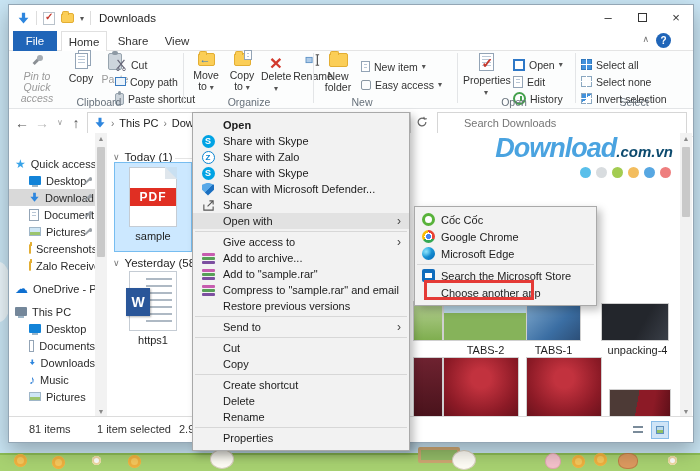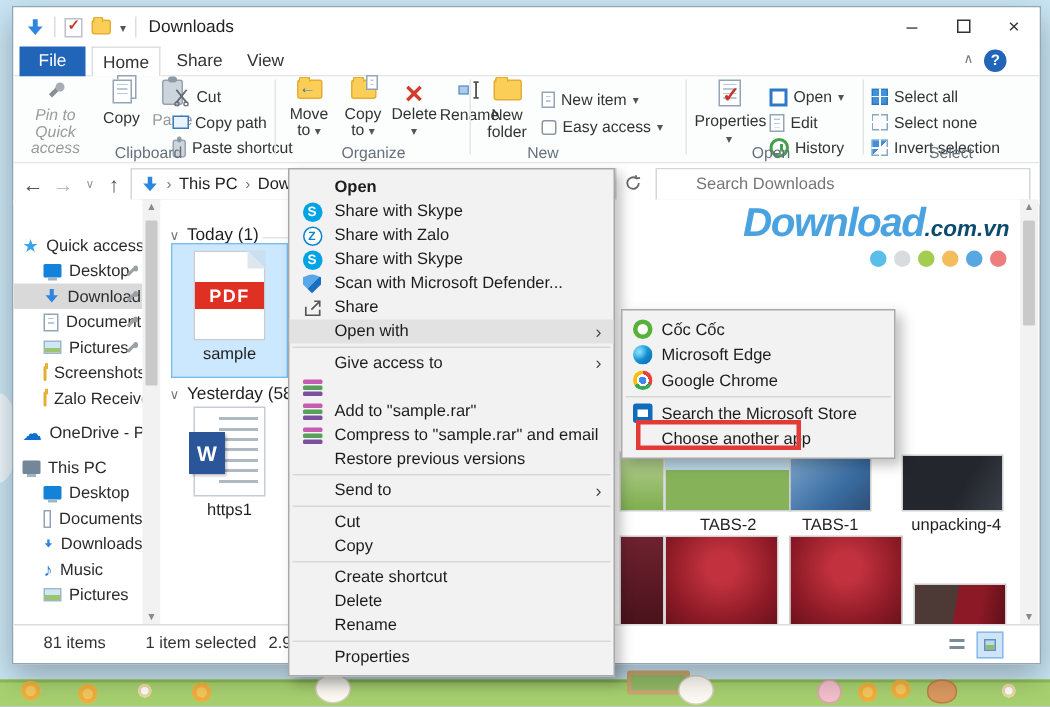--- a/index.html
+++ b/index.html
@@ -553,20 +553,21 @@
         <span class="sub">›</span>
       </div>
     <div class="mi">
         <span class="slot">
           <span class="books">
             <i style="background:#c75db0;"></i>
             <i style="background:#57a057;"></i>
             <i style="background:#7c4fa0;"></i>
           </span>
         </span>
+        <span class="lab">Add to archive...</span>
       </div>
     <div class="mi">
         <span class="slot">
           <span class="books">
             <i style="background:#c75db0;"></i>
             <i style="background:#57a057;"></i>
             <i style="background:#7c4fa0;"></i>
           </span>
         </span>
         <span class="lab">Add to "sample.rar"</span>
@@ -622,29 +623,29 @@
 
   <div class="menu" style="left:414px; top:206px; width:183px; z-index:11;">
     <div class="mi smi">
         <span class="slot">
           <span class="mic ic-coccoc"></span>
         </span>
         <span class="lab">Cốc Cốc</span>
       </div>
     <div class="mi smi">
         <span class="slot">
+          <span class="mic ic-chrome"></span>
+        </span>
+        <span class="lab">Google Chrome</span>
+      </div>
+    <div class="mi smi">
+        <span class="slot">
           <span class="mic ic-edge"></span>
         </span>
         <span class="lab">Microsoft Edge</span>
-      </div>
-    <div class="mi smi">
-        <span class="slot">
-          <span class="mic ic-chrome"></span>
-        </span>
-        <span class="lab">Google Chrome</span>
       </div>
     <div class="msep"></div>
     <div class="mi smi">
         <span class="slot">
           <span class="mic ic-store"></span>
         </span>
         <span class="lab">Search the Microsoft Store</span>
       </div>
     <div class="mi smi">
         <span class="slot"></span>

